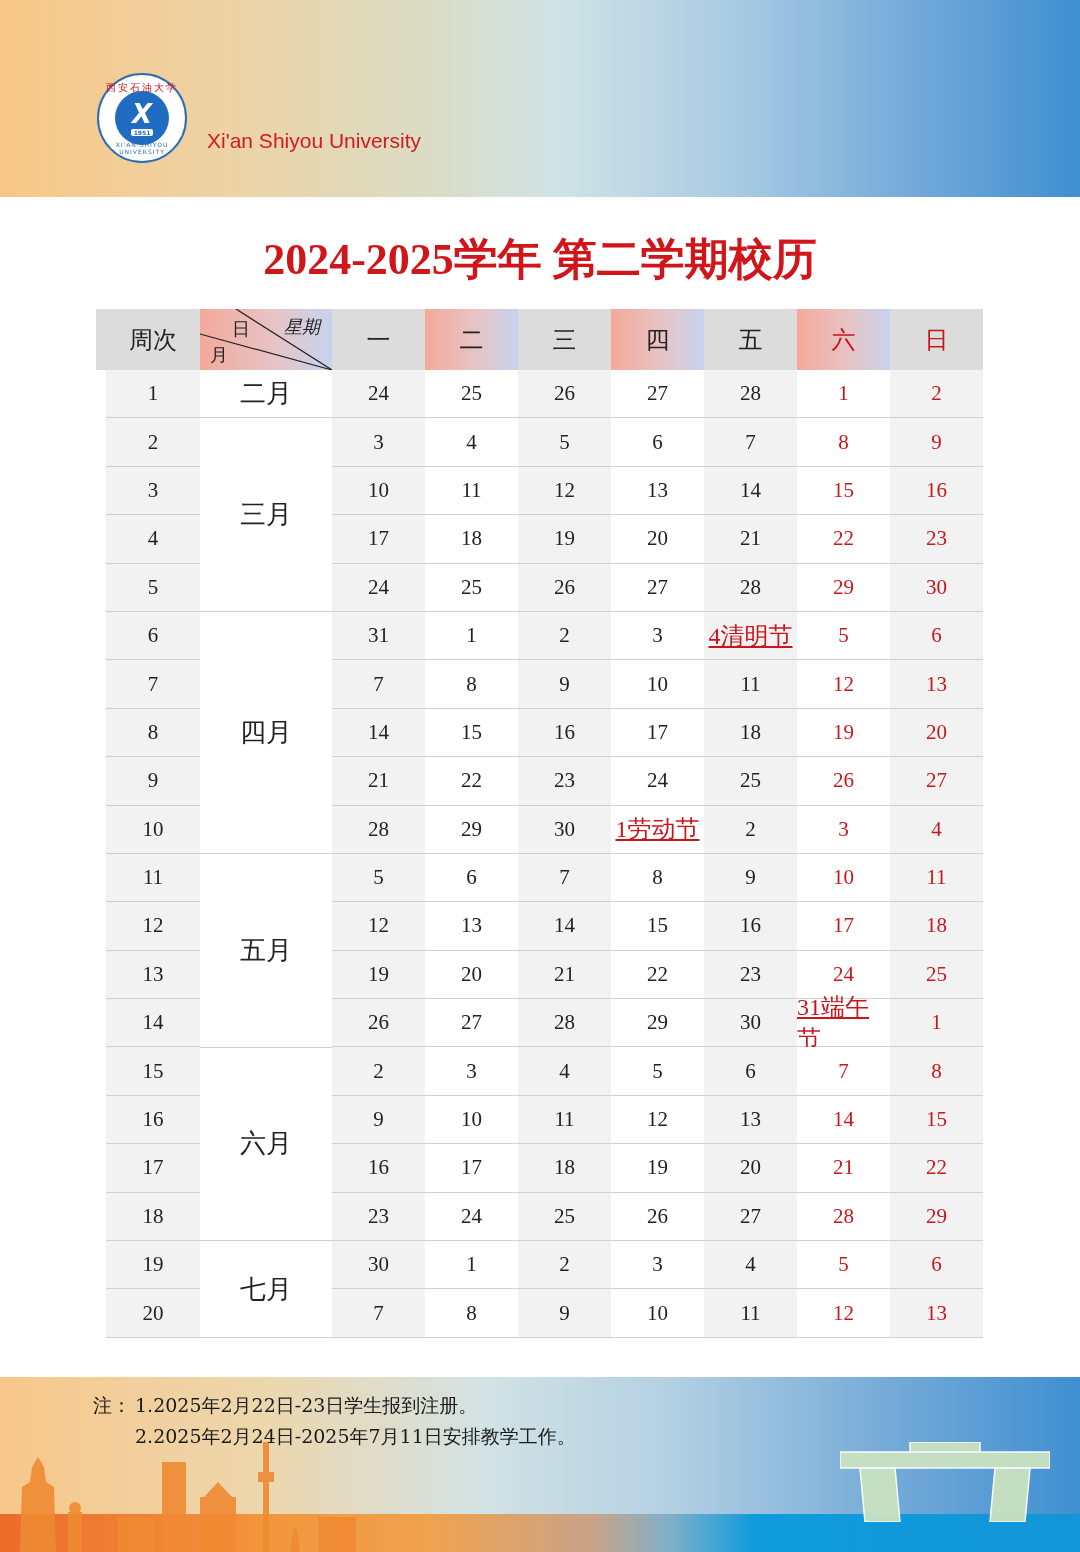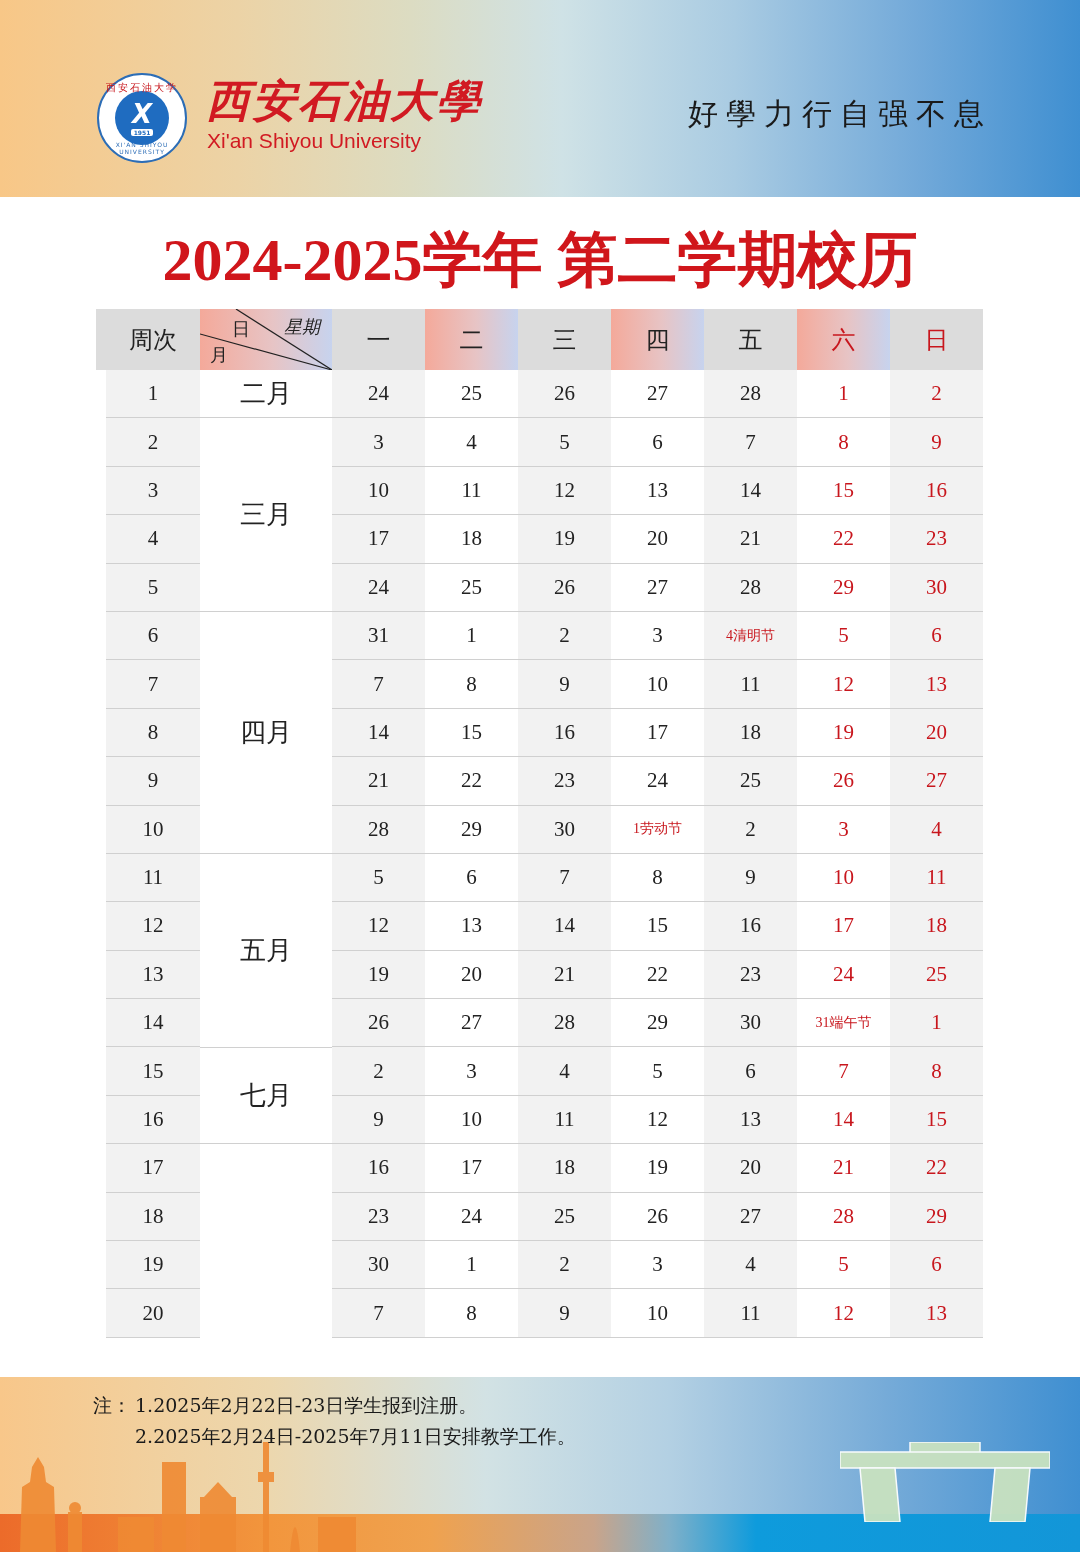--- a/index.html
+++ b/index.html
@@ -34,21 +34,21 @@
     font-family: "Liberation Sans", sans-serif; line-height: 26px;
   }
   .motto {
     position: absolute; left: 688px; top: 96px; font-size: 30px; color: #1a1a1a;
     letter-spacing: 8px; font-family: "DejaVu Serif", serif; line-height: 36px;
   }
 
   
   .title {
     position: absolute; left: 0; top: 230px; width: 1080px; text-align: center;
-    font-size: 60px; font-weight: bold; color: #d0161b; font-family: "Liberation Serif", "DejaVu Serif", serif;
+    font-size: 44px; font-weight: bold; color: #d0161b; font-family: "Liberation Serif", "DejaVu Serif", serif;
     line-height: 60px;
   }
 
   
   .cal { position: absolute; left: 96px; top: 309px; width: 887px; }
   .hdr { display: flex; height: 61px; }
   .hdr > div { display: flex; align-items: center; justify-content: center; font-size: 24px; color: #222; }
   .c0 { width: 104px; padding-left: 10px; }
   .c1 { width: 132px; }
   .cd { width: 93px; }
@@ -62,21 +62,21 @@
   .body { position: relative; display: flex; }
   .colwrap { display: flex; flex-direction: column; }
   .cell {
     height: 48.4px; display: flex; align-items: center; justify-content: center;
     font-size: 21px; color: #222; border-bottom: 1.5px solid #d0d0d0;
     font-family: "Liberation Serif", "DejaVu Serif", serif;
   }
   .bg-gray { background: #f2f2f2; }
   .bg-white { background: #ffffff; }
   .cell.red { color: #c8161d; }
-  .cell.hol { font-size: 14px; }
+  .cell.hol { font-size: 24px; text-decoration: underline; }
   .month-col { width: 132px; position: relative; }
   .month-block {
     display: flex; align-items: center; justify-content: center; font-size: 26px; color: #222;
     background: #ffffff; border-bottom: 1.5px solid #d0d0d0;
   }
   .month-block:last-child { border-bottom: 1.5px solid #d0d0d0; }
 
   
   .footer {
     position: absolute; left: 0; top: 1377px; width: 1080px; height: 175px;
@@ -98,23 +98,21 @@
 
 <div class="banner">
   <div class="logo-seal">
     <span class="ring-top">西安石油大学</span>
     <div class="inner">
       <span class="xmark">X</span>
       <span class="yr">1951</span>
     </div>
     <span class="ring-bottom">XI'AN SHIYOU UNIVERSITY</span>
   </div>
-  <div class="uni-cn">西安石油大學</div>
   <div class="uni-en">Xi'an Shiyou University</div>
-  <div class="motto">好學力行自强不息</div>
 </div>
 
 <div class="title">2024-2025学年 第二学期校历</div>
 
 <div class="cal">
   <div class="hdr">
     <div class="c0 gray">周次</div>
     <div class="c1 grad diag">
       <svg width="132" height="61">
         <line x1="36" y1="0" x2="132" y2="61" stroke="#222" stroke-width="1.2"></line>
@@ -154,20 +152,21 @@
         <div class="cell bg-gray">17</div>
         <div class="cell bg-gray">18</div>
         <div class="cell bg-gray">19</div>
         <div class="cell bg-gray">20</div>
       </div>
     <div class="colwrap month-col" id="col-month">
         <div class="month-block" style="height: 48.4px;">二月</div>
         <div class="month-block" style="height: 193.6px;">三月</div>
         <div class="month-block" style="height: 242px;">四月</div>
         <div class="month-block" style="height: 193.6px;">五月</div>
+        <div class="month-block" style="height: 193.6px;">六月</div>
         <div class="month-block" style="height: 96.8px;">七月</div>
       </div>
     <div class="colwrap cd" id="col-d0">
         <div class="cell bg-gray">24</div>
         <div class="cell bg-gray">3</div>
         <div class="cell bg-gray">10</div>
         <div class="cell bg-gray">17</div>
         <div class="cell bg-gray">24</div>
         <div class="cell bg-gray">31</div>
         <div class="cell bg-gray">7</div>

